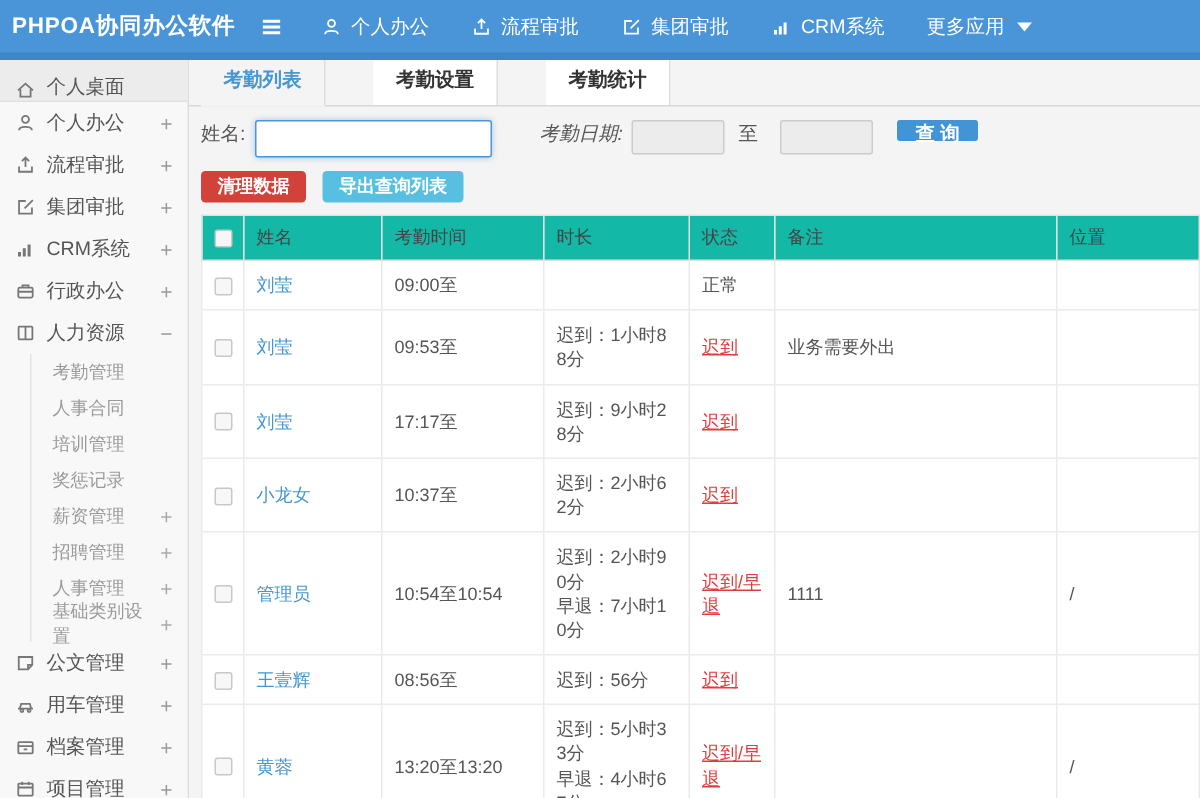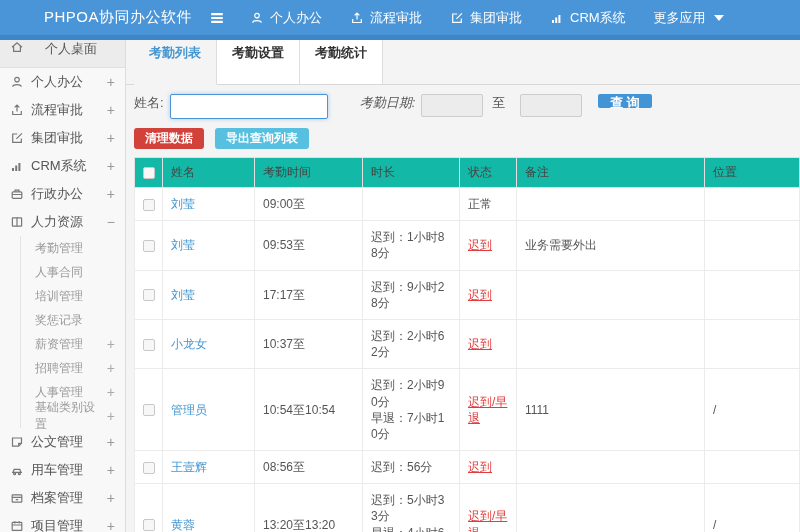--- a/index.html
+++ b/index.html
@@ -6,45 +6,45 @@
   html,body { width:800px; height:532px; overflow:hidden; }
   body {
     font-family:"Liberation Sans","DejaVu Sans",sans-serif;
     background:#f4f4f4; color:#555;
   }
   
   .topbar{
     height:40px; background:#4a95d8; border-bottom:5px solid #3e86c8;
     display:flex; align-items:center; color:#fff;
   }
-  .logo{ width:158px; padding-left:8px; font-size:15px; font-weight:normal; letter-spacing:.5px;margin-left:36px; }
+  .logo{ width:158px; padding-left:8px; font-size:15px; font-weight:bold; letter-spacing:.5px; }
   .hamburger{ width:22px; height:18px; margin-left:12px; cursor:pointer; color:#fff; }
   .topnav{ display:flex; align-items:center; margin-left:22px; gap:28px; }
   .topnav-item{ display:flex; align-items:center; gap:6px; font-size:13px; cursor:pointer; white-space:nowrap; }
   .topnav-item .icon{ display:inline-flex; }
   .caret{ width:0; height:0; border-left:5px solid transparent; border-right:5px solid transparent; border-top:6px solid #fff; margin-left:2px; }
   
   .main{ display:flex; height:492px; }
   .sidebar{
     width:126px; flex:0 0 126px; background:#f8f8f8; border-right:1px solid #ddd;
     font-size:13px; color:#555; overflow:hidden;
   }
   .side-desktop{
-    height:28px; display:flex; align-items:flex-start; gap:21px; padding:0 10px;
+    height:28px; display:flex; align-items:flex-end; gap:7px; padding:0 10px;
     background:#ececec; border-bottom:1px solid #e0e0e0; cursor:pointer;
   }
   .side-item{ height:28px; display:flex; align-items:center; gap:7px; padding:0 10px; cursor:pointer; }
   .side-item .icon, .side-desktop .icon{ display:inline-flex; color:#777; }
   .toggle{ margin-left:auto; color:#999; font-size:14px; line-height:1; }
   .submenu{ margin-left:20px; border-left:1px solid #e3e3e3; }
   .sub-item{ height:24px; display:flex; align-items:center; padding-left:14px; color:#9a9a9a; font-size:12px; cursor:pointer; }
   .sub-item .toggle{ margin-right:10px; color:#aaa; }
   .content{ flex:1; min-width:0; background:#f4f4f4; }
   
-  .tabs{ display:flex; padding-left:8px; height:45px; border-bottom:1px solid #d8d8d8; }
+  .tabs{ display:flex; padding-left:8px; height:31px; border-bottom:1px solid #d8d8d8;gap:32px; }
   .tab{
     padding:0 15px; line-height:26px; font-size:13px; font-weight:bold; color:#333;
     background:#fff; border-right:1px solid #ddd; cursor:pointer; white-space:nowrap;
   }
   .tab.active{ background:transparent; color:#4596d1; border-bottom:1px solid #f4f4f4; margin-bottom:-1px; }
   
   .filter{ display:flex; align-items:flex-start; padding:9px 0 9px 8px; font-size:13px; color:#555; }
   .name-input{
     width:158px; height:25px; margin-left:6px; padding:0 6px;
     border:1px solid #4a95d8; border-radius:2px; box-shadow:0 0 4px rgba(74,149,216,.45);

